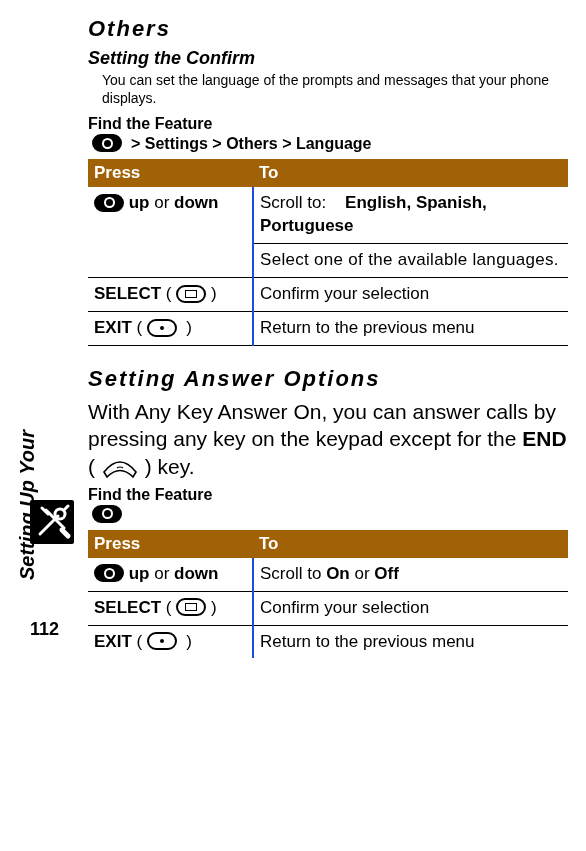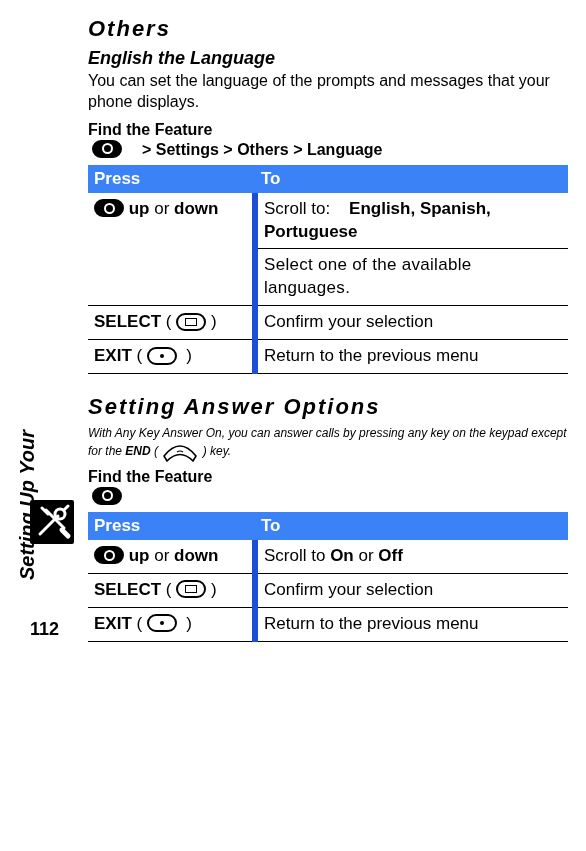--- a/index.html
+++ b/index.html
@@ -27,69 +27,68 @@
       font-style: italic;
       margin: 0 0 6px 0;
     }
     .h2 {
       font-size: 18px;
       font-weight: bold;
       font-style: italic;
       margin: 6px 0 2px 0;
     }
     .body-text {
-      font-size: 16px;
+      font-size: 14px;
       line-height: 1.3;
-      margin: 0 0 8px 0;
+      margin: 0 0 8px 14px;
     }
     .body-smaller {
-      font-size: 12px;
+      font-size: 21px;
       line-height: 1.3;
       margin: 0 0 6px 0;
-      font-style: italic;
     }
     .find {
       font-weight: bold;
       font-size: 16px;
       margin: 6px 0 2px 0;
     }
     .path-line {
       font-weight: bold;
       font-size: 16px;
       margin: 0 0 6px 0;
       display: flex;
       align-items: center;
-      gap: 20px;
+      gap: 9px;
       flex-wrap: wrap;
     }
     .path-line .pill {
       margin-left: 4px;
     }
     table.proc {
       width: 100%;
       border-collapse: collapse;
       margin-bottom: 12px;
     }
     table.proc th {
-      background: #3b82f6;
+      background: #a16207;
       color: #fff;
       text-align: left;
       font-weight: bold;
       font-size: 17px;
       padding: 4px 6px;
     }
     table.proc td {
       border-bottom: 1px solid #000;
       padding: 5px 6px;
       vertical-align: top;
       font-size: 17px;
       line-height: 1.35;
     }
     table.proc td.press {
-      border-right: 6px solid #1d4ed8;
+      border-right: 2px solid #1d4ed8;
       width: 152px;
       white-space: nowrap;
     }
     .subrow-top td {
       border-bottom: 1px solid #bbb;
     }
     .pill {
       display: inline-flex;
       align-items: center;
       justify-content: center;
@@ -166,21 +165,21 @@
   </style>
 </head>
 <body>
 
 <div class="page">
 
   <div class="content">
 
     <div class="h1">Others</div>
 
-    <div class="h2">English the Language</div>
+    <div class="h2">Setting the Confirm</div>
 
     <p class="body-text">You can set the language of the prompts and messages that your phone displays.</p>
 
     <div class="find">Find the Feature</div>
 
     <div class="path-line">
       <span class="pill filled">
           <span class="eye"></span>
         </span>
       <span> &gt; Settings &gt; Others &gt; Language</span>

